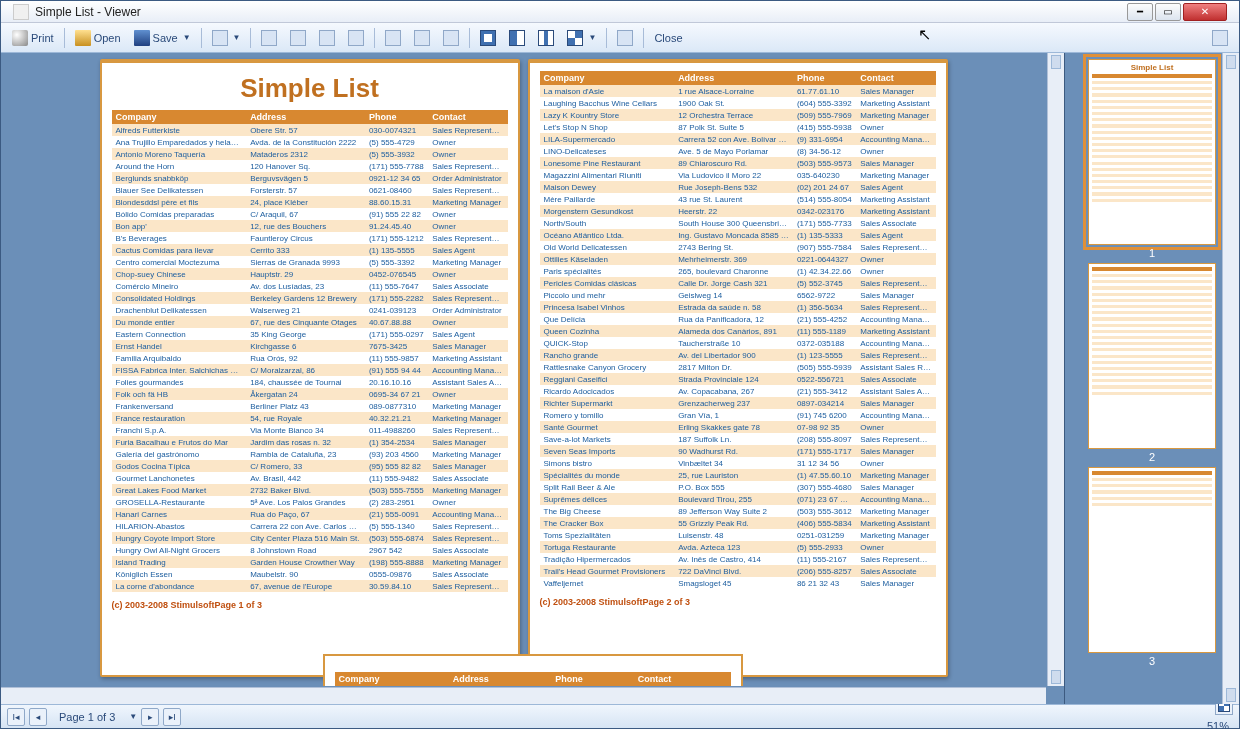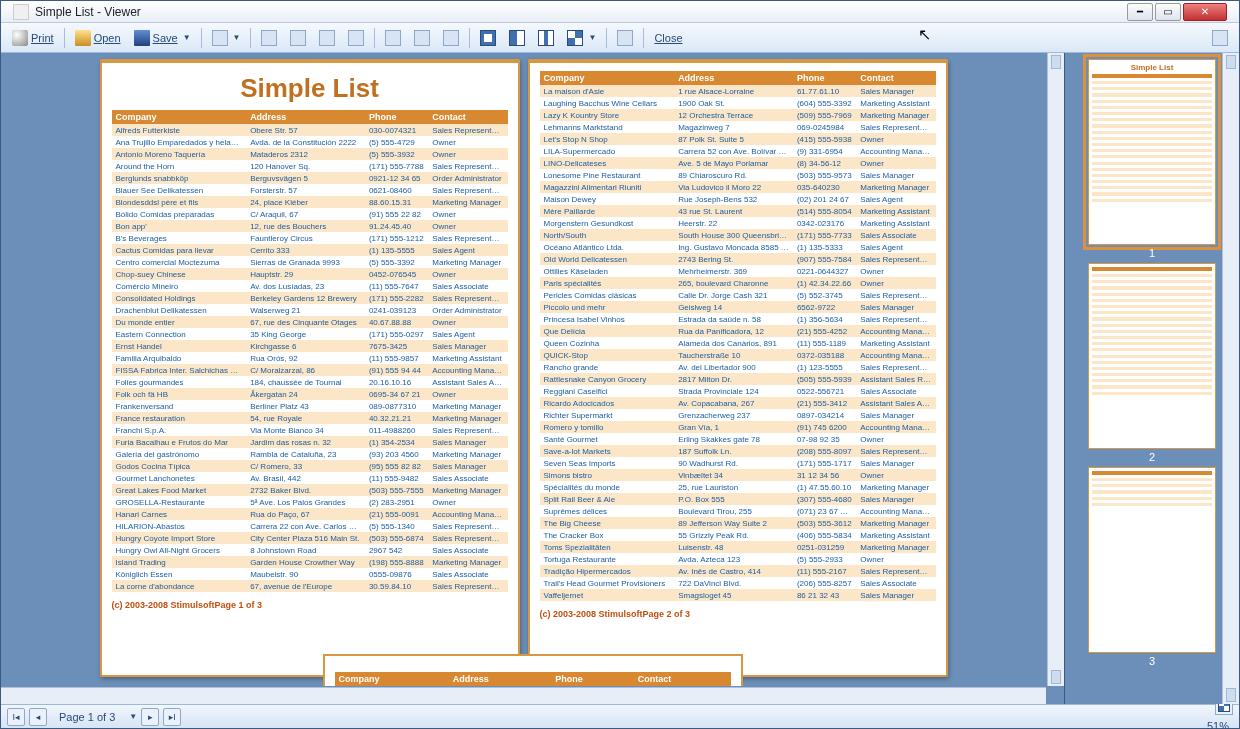--- a/index.html
+++ b/index.html
@@ -9,21 +9,21 @@
   
   .titlebar { height: 22px; background: linear-gradient(#fff,#e8eef7); display:flex; align-items:center; padding: 0 12px; border-bottom:1px solid #c0c8d8; }
   .titlebar .icon { width:16px; height:16px; background:#f0f0f0; border:1px solid #ccc; margin-right:6px; }
   .titlebar .title { flex:1; font-size:12px; color:#222; }
   .win-controls { display:flex; }
   .win-btn { width:26px; height:18px; margin-left:2px; border:1px solid #999; background:linear-gradient(#fcfcfc,#dce4ef); border-radius:2px; display:flex; align-items:center; justify-content:center; font-size:10px; }
   .win-close { background:linear-gradient(#f08080,#c03030); color:#fff; border-color:#a02020; width:44px; }
   
   .toolbar { height:30px; background:linear-gradient(#f5f9fe,#dbe8f7); border-bottom:1px solid #9db8d8; display:flex; align-items:center; padding:0 6px; gap:3px; }
   .tool-btn { display:flex; align-items:center; gap:3px; padding:3px 5px; border-radius:3px; cursor:pointer; }
-  .tool-btn .lbl { color:#2a4a7a; font-size:11px;text-decoration:underline; }
+  .tool-btn .lbl { color:#2a4a7a; font-size:11px; }
   .tool-sep { width:1px; height:20px; background:#a8bcd8; margin:0 2px; }
   .tool-icon { width:16px; height:16px; display:inline-block; }
   .ic-print { background: radial-gradient(circle at 30% 30%, #fff, #888) , #ccc; border-radius:2px;}
   .ic-open { background: linear-gradient(#ffe090,#c89020); border-radius:1px; }
   .ic-save { background: linear-gradient(#6090d0,#204080); border-radius:1px; }
   .ic-close { color:#2a4a7a; }
   .ic-generic { background:#d8e4f4; border:1px solid #90a8c8; }
   .ic-view1 { background:#fff; border:1px solid #2a4a7a; box-shadow: inset 0 0 0 3px #4070b0;}
   .ic-view2 { background:linear-gradient(90deg,#4070b0 50%,#fff 50%); border:1px solid #2a4a7a;}
   .ic-view3 { background:linear-gradient(90deg,#fff 33%,#4070b0 33% 66%,#fff 66%); border:1px solid #2a4a7a;}
@@ -449,26 +449,20 @@
                     <td>(604) 555-3392</td>
                     <td>Marketing Assistant</td>
                   </tr>
                   <tr>
                     <td>Lazy K Kountry Store</td>
                     <td>12 Orchestra Terrace</td>
                     <td>(509) 555-7969</td>
                     <td>Marketing Manager</td>
                   </tr>
                   <tr>
-                    <td>Lehmanns Marktstand</td>
-                    <td>Magazinweg 7</td>
-                    <td>069-0245984</td>
-                    <td>Sales Representative</td>
-                  </tr>
-                  <tr>
                     <td>Let's Stop N Shop</td>
                     <td>87 Polk St. Suite 5</td>
                     <td>(415) 555-5938</td>
                     <td>Owner</td>
                   </tr>
                   <tr>
                     <td>LILA-Supermercado</td>
                     <td>Carrera 52 con Ave. Bolívar #65</td>
                     <td>(9) 331-6954</td>
                     <td>Accounting Manager</td>

